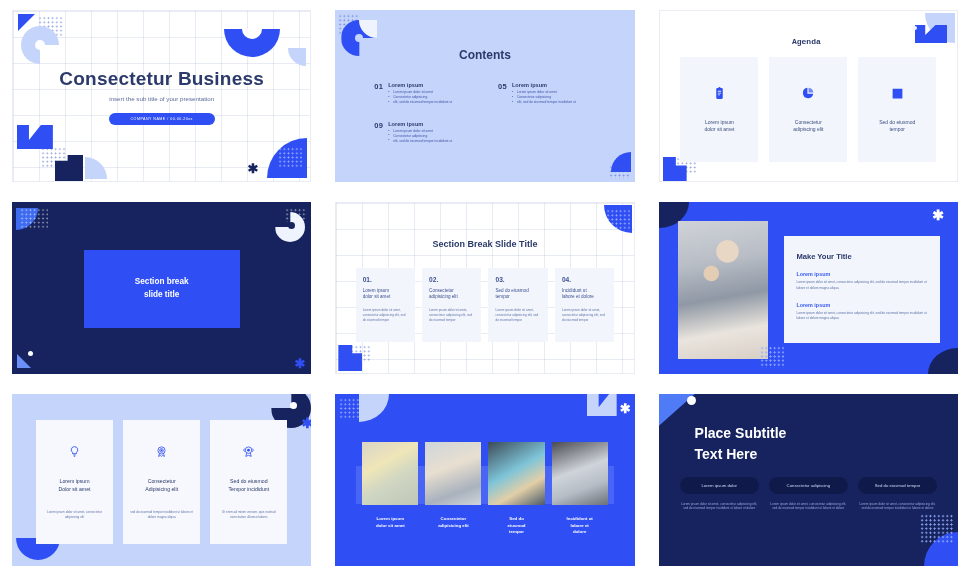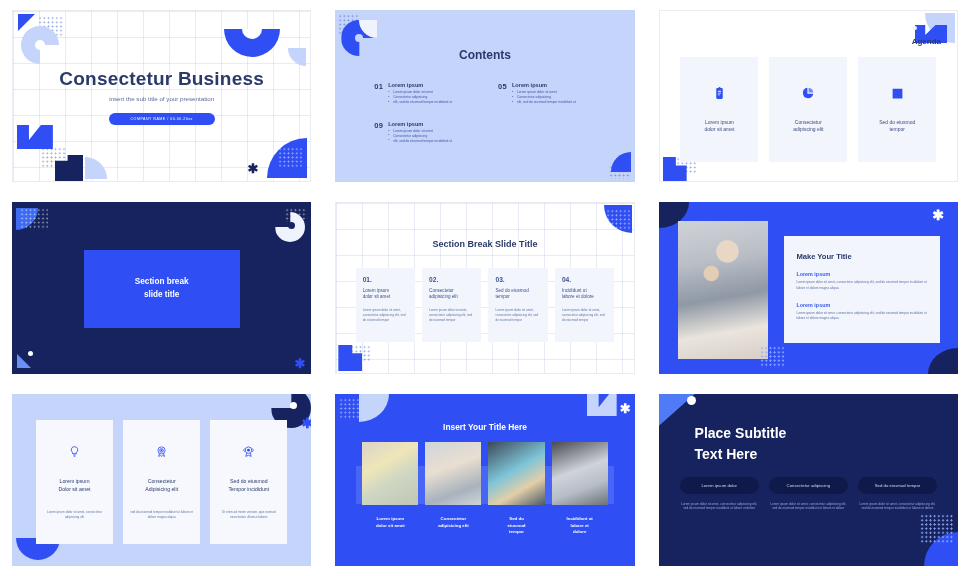--- a/index.html
+++ b/index.html
@@ -80,22 +80,22 @@
   }
   .s2 .item { display: flex; gap: 5px; }
   .s2 .num { font-size: 7.5px; color: #2b3a6b; font-weight: 600; letter-spacing: .3px; }
   .s2 .it-h { font-size: 5.6px; color: #2b3a6b; font-weight: 600; margin-bottom: 2px; }
   .s2 ul { list-style: none; }
   .s2 li { font-size: 3.3px; color: #4056a8; line-height: 1.5; position: relative; padding-left: 5px; }
   .s2 li:before { content: "•"; position: absolute; left: 0; top: -0.5px; }
 
   
   .s3 { background: #fff; }
-  .s3 .title { position: absolute; top: 15%; left: 0; right: 16px; text-align: right;
-               font-size: 8px; color: #2b3a6b; font-weight: 600; }
+  .s3 .title { position: absolute; top: 15%; left: 0; right: 4px; text-align: center;
+               font-size: 8px; color: #2b3a6b; font-weight: 600; font-family: Liberation Mono, monospace; }
   .s3 .cards { position: absolute; left: 7%; right: 7%; top: 27%; bottom: 11%;
                display: grid; grid-template-columns: repeat(3, 1fr); gap: 11px; }
   .s3 .card { background: #f2f5fc; display: flex; flex-direction: column;
               align-items: center; justify-content: center; gap: 15px; padding: 6px; }
   .s3 .card .ic { color: #2f4ff5; }
   .s3 .card .lbl { font-size: 5px; color: #3d4f80; text-align: center; line-height: 1.45; }
 
   
   .s4 { background: #16235e; }
   .s4 .box {
@@ -416,21 +416,20 @@
     </div>
   </div>
 
   <div class="slide-cell">
     <div class="slide s8 nobrd">
       <div class="dec dots lt" style="left:4px;top:4px;width:26px;height:22px;"></div>
       <div class="dec qtr-br" style="left:24px;top:0;width:30px;height:28px;background:#c5d4fb;"></div>
       <div class="dec" style="right:18px;top:0;width:30px;height:22px;background:#c5d4fb;clip-path:polygon(0 0,40% 0,40% 60%,75% 0,100% 0,100% 100%,0 100%);"></div>
       <div class="asterisk" style="right:4px;top:8px;font-size:13px;color:#fff;">✱</div>
 
-      <div class="title">Insert Your Title Here</div>
       <div class="band"></div>
       <div class="row">
         <div class="cell">
           <div class="img a"></div>
           <div class="cap" style="white-space:pre-line">Lorem ipsum
 dolor sit amet</div>
         </div>
         <div class="cell">
           <div class="img b"></div>
           <div class="cap" style="white-space:pre-line">Consectetur

